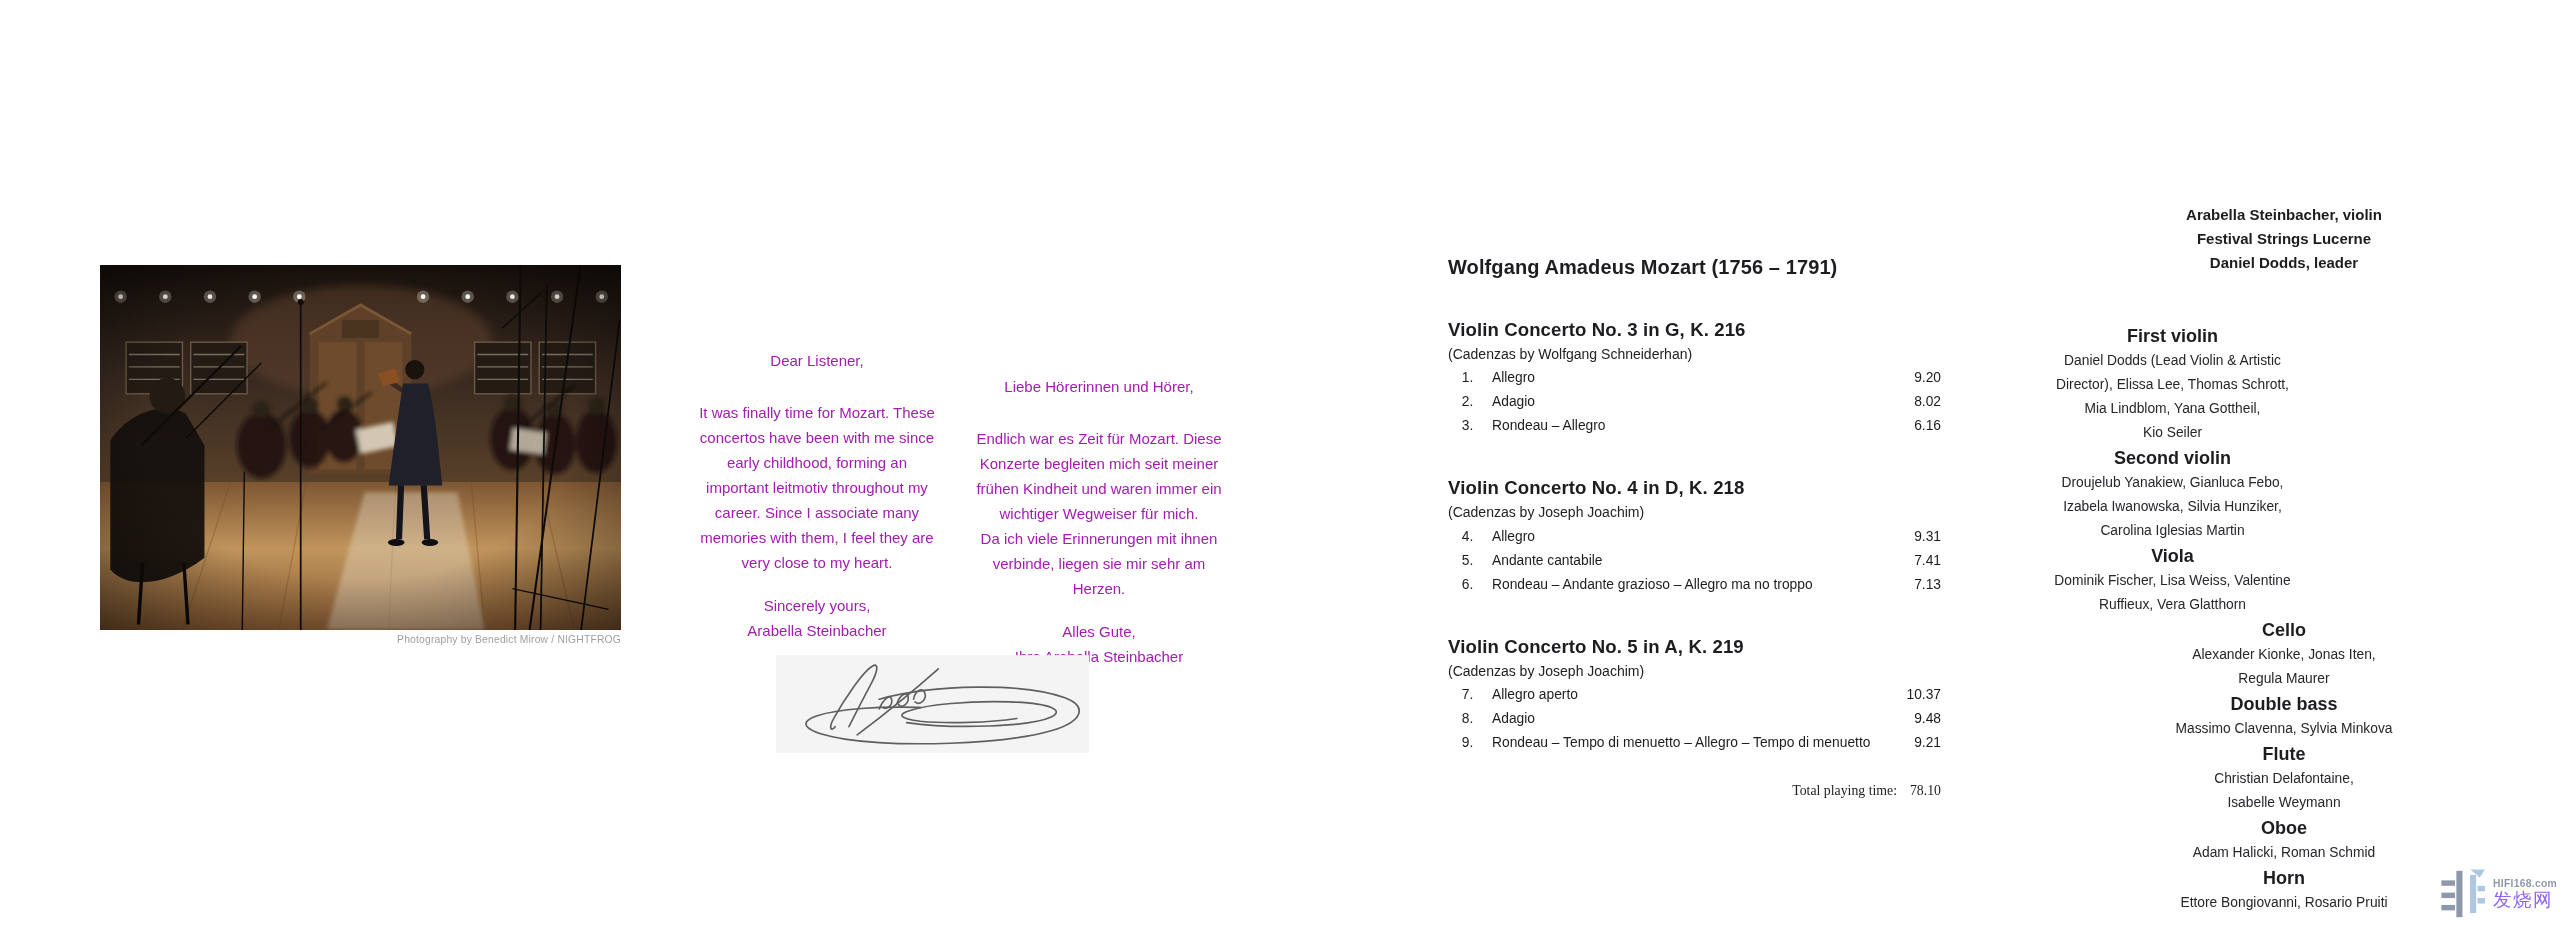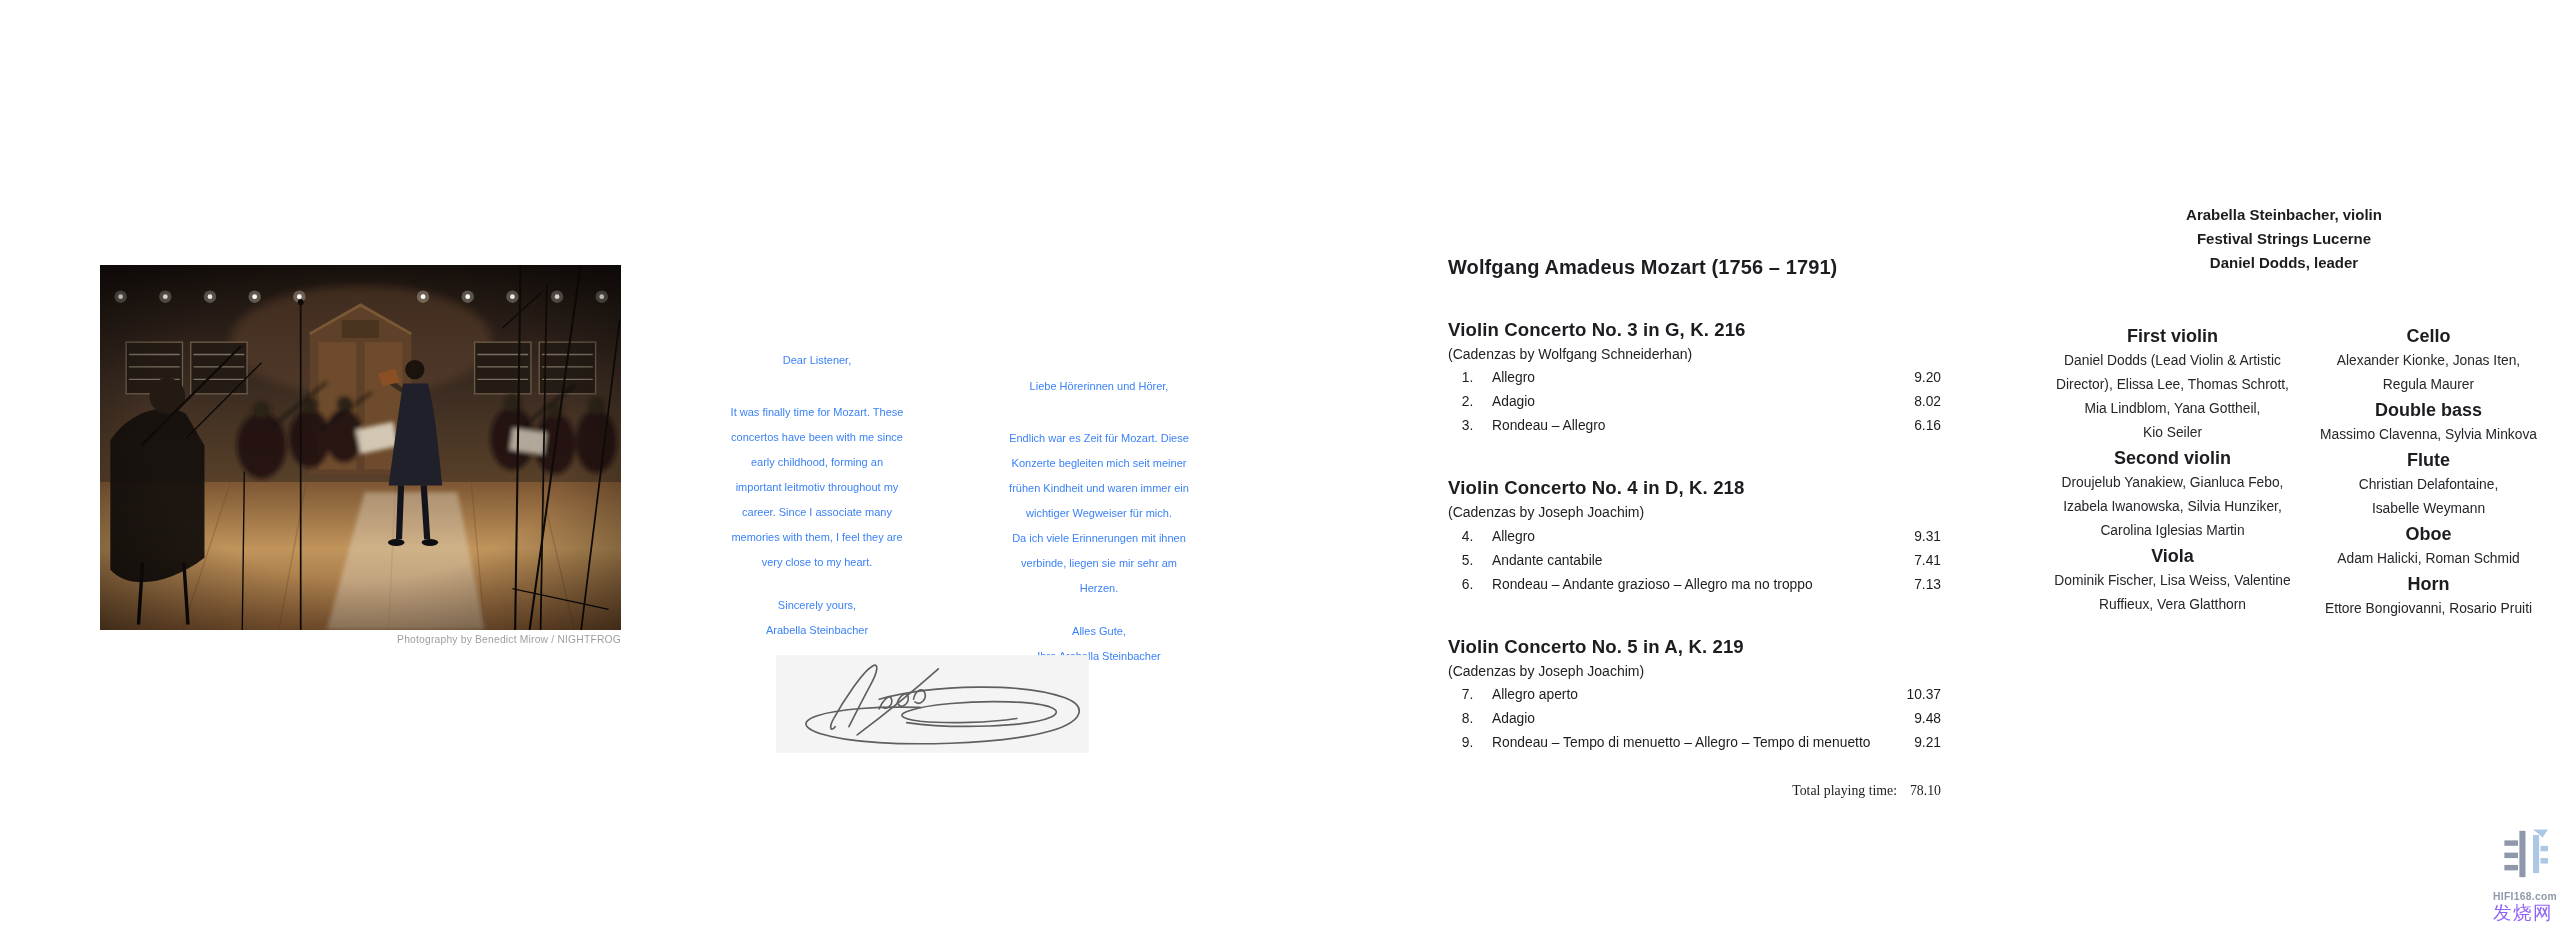--- a/index.html
+++ b/index.html
@@ -29,23 +29,23 @@
     text-align: right;
     font-size: 10.3px;
     color: #9e9e9e;
     letter-spacing: 0.2px;
   }
 
   
   .letter {
     position: absolute;
     width: 310px;
-    font-size: 11px;
+    font-size: 15px;
     line-height: 25px;
-    color: #3b82f6;
+    color: #a21caf;
     text-align: center;
   }
   .letter.en { left: 662px;  top: 348px; }
   .letter.de { left: 944px; top: 374px; }
   .letter .para    { margin-top: 27px; }
   .letter .closing { margin-top: 18px; }
   .cline { display: flex; justify-content: center; white-space: nowrap; }
 
   
   .signature {
@@ -80,41 +80,40 @@
     font-size: 13.8px; line-height: 24px; font-family: Liberation Serif, serif;
   }
 
   
   .credits {
     position: absolute;
     left: 2028px; top: 203px;
     width: 512px;
   }
   .performers { text-align: center; font-size: 15px; font-weight: bold; line-height: 24px; }
-  .cred-cols { display: flex; margin-top: 48px; }
+  .cred-cols { display: flex; margin-top: 48px; flex-direction: column; }
   .col.left  { width: 289px; }
   .col.right { flex: 1; }
   .cred-section { }
   .cred-section:first-child { margin-top: 0; }
   .cred-name { font-size: 18px; font-weight: bold; line-height: 26px; text-align: center; }
   .cred-line { display: flex; justify-content: center; white-space: nowrap; font-size: 13.8px; line-height: 24px; color: #26262b; }
   .recording-note {
     margin-top: 23.4px; margin-left: 13.8px;
     text-align: center;
     font-size: 11.7px; line-height: 16px;
     color: #9e9e9e;
   }
 
   
   .watermark {
     position: absolute;
     right: 19px; bottom: 13.8px;
     display: flex; align-items: center; gap: 8px;
     opacity: .95;
-    flex-direction: column;
   }
   .wm-site { font-size: 10.3px; font-weight: bold; letter-spacing: 0.3px; color: #8a93a6; }
   .wm-name { font-size: 18.6px; line-height: 1.15; color: #8b5cf6; letter-spacing: 1.4px; }
 </style>
 </head>
 <body>
 
 <div class="stage">
 
   <div class="photo">

